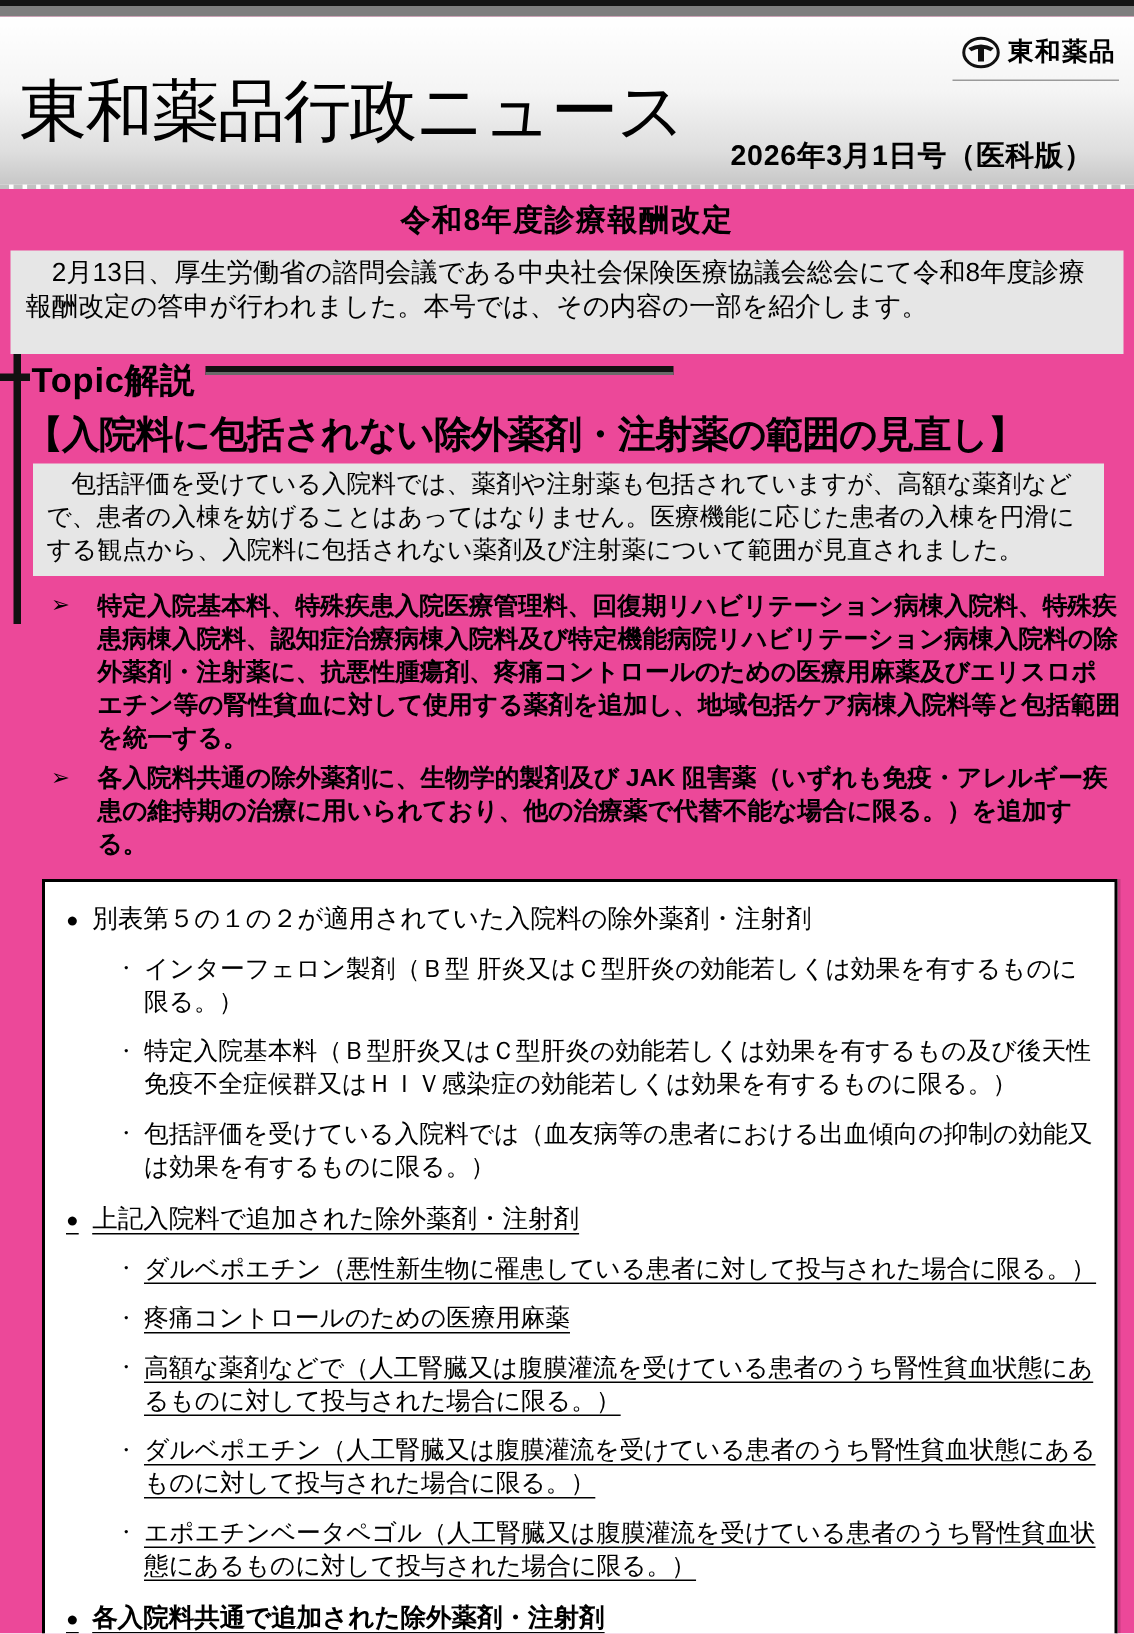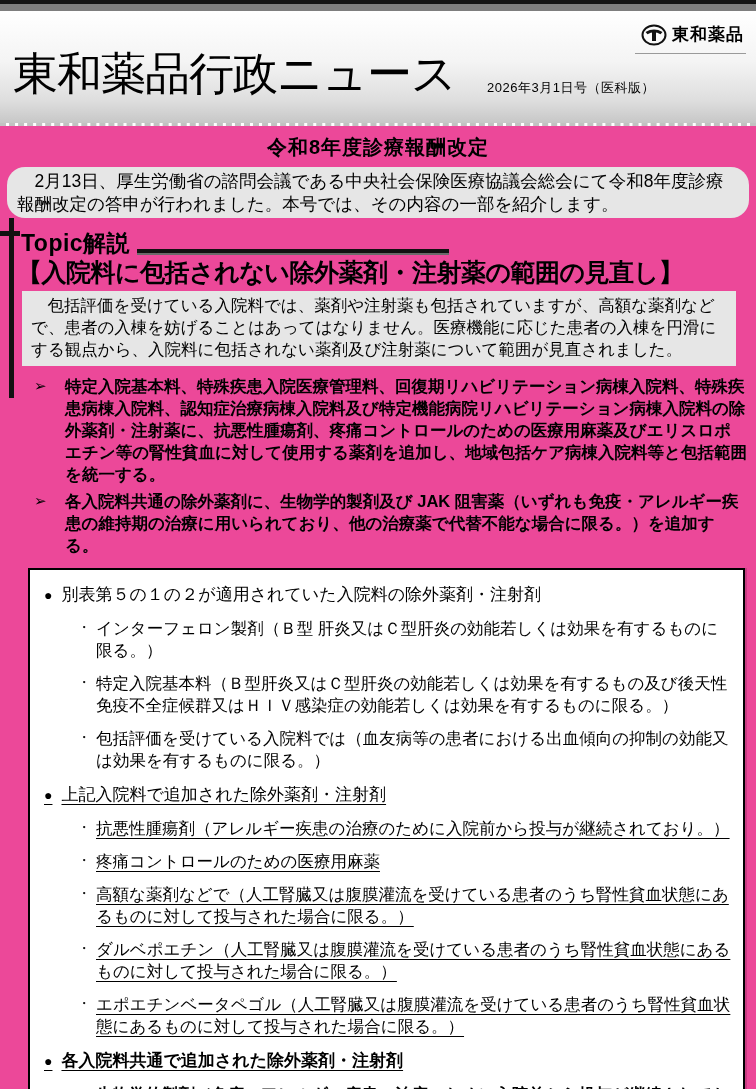--- a/index.html
+++ b/index.html
@@ -16,31 +16,31 @@
   .topbar-black{height:4px;background:#141414;}
   .topbar-gray{height:7px;background:#7e7e7e;}
   .header{position:relative;height:115px;
     background:linear-gradient(to bottom,#ffffff 0%,#f4f4f4 45%,#dedede 80%,#c7c7c7 100%);
     border-bottom:3px dashed #c2c2c2;}
   .logo-wrap{position:absolute;top:12px;right:10px;display:flex;align-items:center;gap:5px;
     padding:0 2px 7px 6px;border-bottom:1px solid #9a9a9a;}
   .logo-mark svg{display:block;}
   .logo-text{font-size:17px;font-weight:bold;letter-spacing:1px;}
   .title{position:absolute;left:13px;top:40px;font-size:45px;font-weight:400;letter-spacing:-1px;line-height:1;}
-  .issue{position:absolute;left:487px;top:68px;font-size:13px;font-weight:normal;letter-spacing:0.5px;}
+  .issue{position:absolute;left:487px;top:80px;font-size:19px;font-weight:bold;letter-spacing:0.5px;}
 
   
   .main-heading{text-align:center;margin:5px 0 3px;font-size:20px;font-weight:bold;letter-spacing:1px;line-height:33px;}
-  .intro{margin:0 7px;background:var(--graybox);padding:3px 10px 2px;font-size:17.5px;line-height:23px;text-indent:1em;border-radius:18px;}
+  .intro{margin:0 7px;background:var(--graybox);padding:3px 10px 20px;font-size:17.5px;line-height:23px;text-indent:1em;}
 
   
   .topic-section{position:relative;margin-top:6px;}
   .vbar{position:absolute;left:9px;top:-6px;width:5px;height:180px;background:var(--rule);}
   .cross-h{position:absolute;left:0;top:7px;width:20px;height:5px;background:var(--rule);}
-  .topic-row{position:relative;height:31px;margin-left:21px;display:flex;align-items:flex-end;gap:7px;}
+  .topic-row{position:relative;height:31px;margin-left:21px;display:flex;align-items:flex-start;gap:7px;}
   .topic-label{font-size:23px;font-weight:bold;letter-spacing:0.5px;line-height:1;}
   .topic-line{width:312px;height:6px;background:var(--rule);border-bottom:2px solid #6a6a6a;margin-top:2px;}
   .section-heading{margin:1px 6px 3px 17px;font-size:25px;font-weight:bold;letter-spacing:-0.5px;line-height:32px;}
   .section-intro{margin:0 20px 0 22px;background:var(--graybox);padding:3px 9px 6px;font-size:16.5px;line-height:22px;text-indent:1em;}
 
   
   .arrow-list{list-style:none;margin:9px 8px 0 32px;}
   .arrow-list li{position:relative;padding-left:33px;font-weight:bold;font-size:16.5px;line-height:22px;margin-bottom:5px;}
   .arrow-marker{position:absolute;left:2px;top:0;font-size:15px;font-weight:normal;}
 
@@ -108,21 +108,21 @@
           <span>別表第５の１の２が適用されていた入院料の除外薬剤・注射剤</span>
         </div><ul class="group-items">
           <li><span class="item-bullet">・</span><span class="">インターフェロン製剤（Ｂ型 肝炎又はＣ型肝炎の効能若しくは効果を有するものに限る。）</span></li>
           <li><span class="item-bullet">・</span><span class="">特定入院基本料（Ｂ型肝炎又はＣ型肝炎の効能若しくは効果を有するもの及び後天性免疫不全症候群又はＨＩＶ感染症の効能若しくは効果を有するものに限る。）</span></li>
           <li><span class="item-bullet">・</span><span class="">包括評価を受けている入院料では（血友病等の患者における出血傾向の抑制の効能又は効果を有するものに限る。）</span></li>
         </ul></div>
       <div class="group"><div class="group-heading u">
           <span class="dot">●</span>
           <span>上記入院料で追加された除外薬剤・注射剤</span>
         </div><ul class="group-items">
-          <li><span class="item-bullet">・</span><span class="u ">抗悪性腫瘍剤（アレルギー疾患の治療のために入院前から投与が継続されており。）</span></li>
+          <li><span class="item-bullet">・</span><span class="u ">ダルベポエチン（悪性新生物に罹患している患者に対して投与された場合に限る。）</span></li>
           <li><span class="item-bullet">・</span><span class="u ">疼痛コントロールのための医療用麻薬</span></li>
           <li><span class="item-bullet">・</span><span class="u ">高額な薬剤などで（人工腎臓又は腹膜灌流を受けている患者のうち腎性貧血状態にあるものに対して投与された場合に限る。）</span></li>
           <li><span class="item-bullet">・</span><span class="u ">ダルベポエチン（人工腎臓又は腹膜灌流を受けている患者のうち腎性貧血状態にあるものに対して投与された場合に限る。）</span></li>
           <li><span class="item-bullet">・</span><span class="u ">エポエチンベータペゴル（人工腎臓又は腹膜灌流を受けている患者のうち腎性貧血状態にあるものに対して投与された場合に限る。）</span></li>
         </ul></div>
       <div class="group"><div class="group-heading u b">
           <span class="dot">●</span>
           <span>各入院料共通で追加された除外薬剤・注射剤</span>
         </div><ul class="group-items">
           <li><span class="item-bullet">・</span><span class="u b">生物学的製剤（免疫・アレルギー疾患の治療のために入院前から投与が継続されており、他の治療薬で代替不能な場合に限る。）</span></li>

